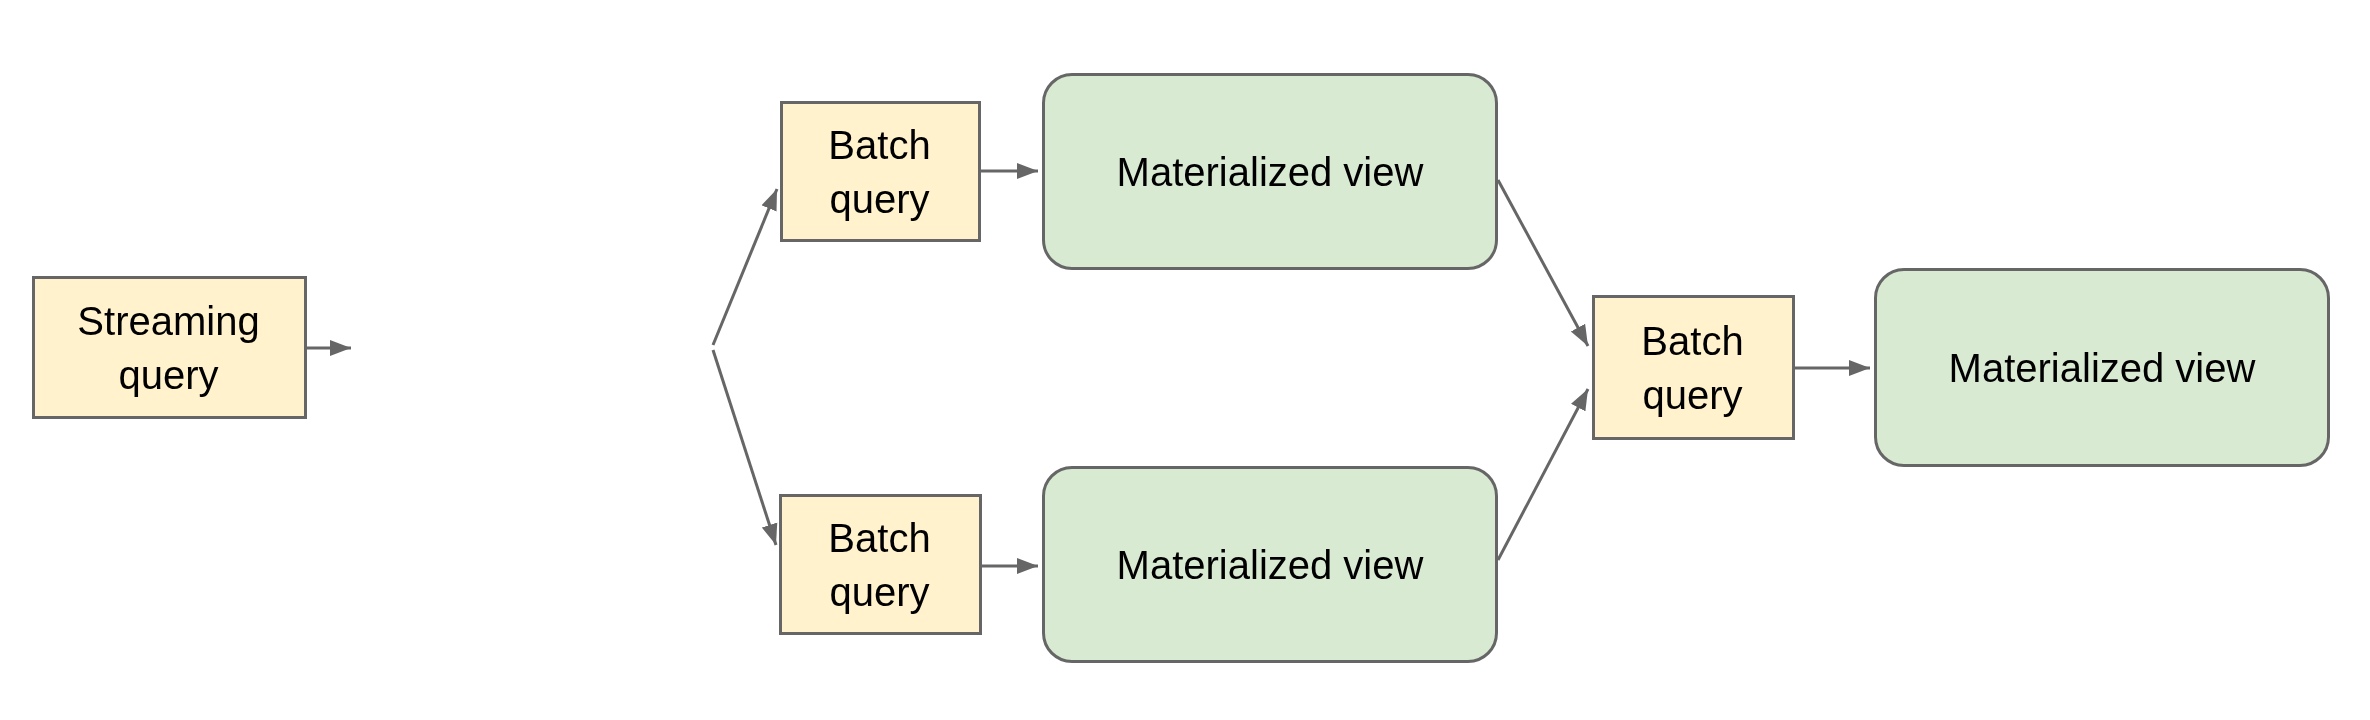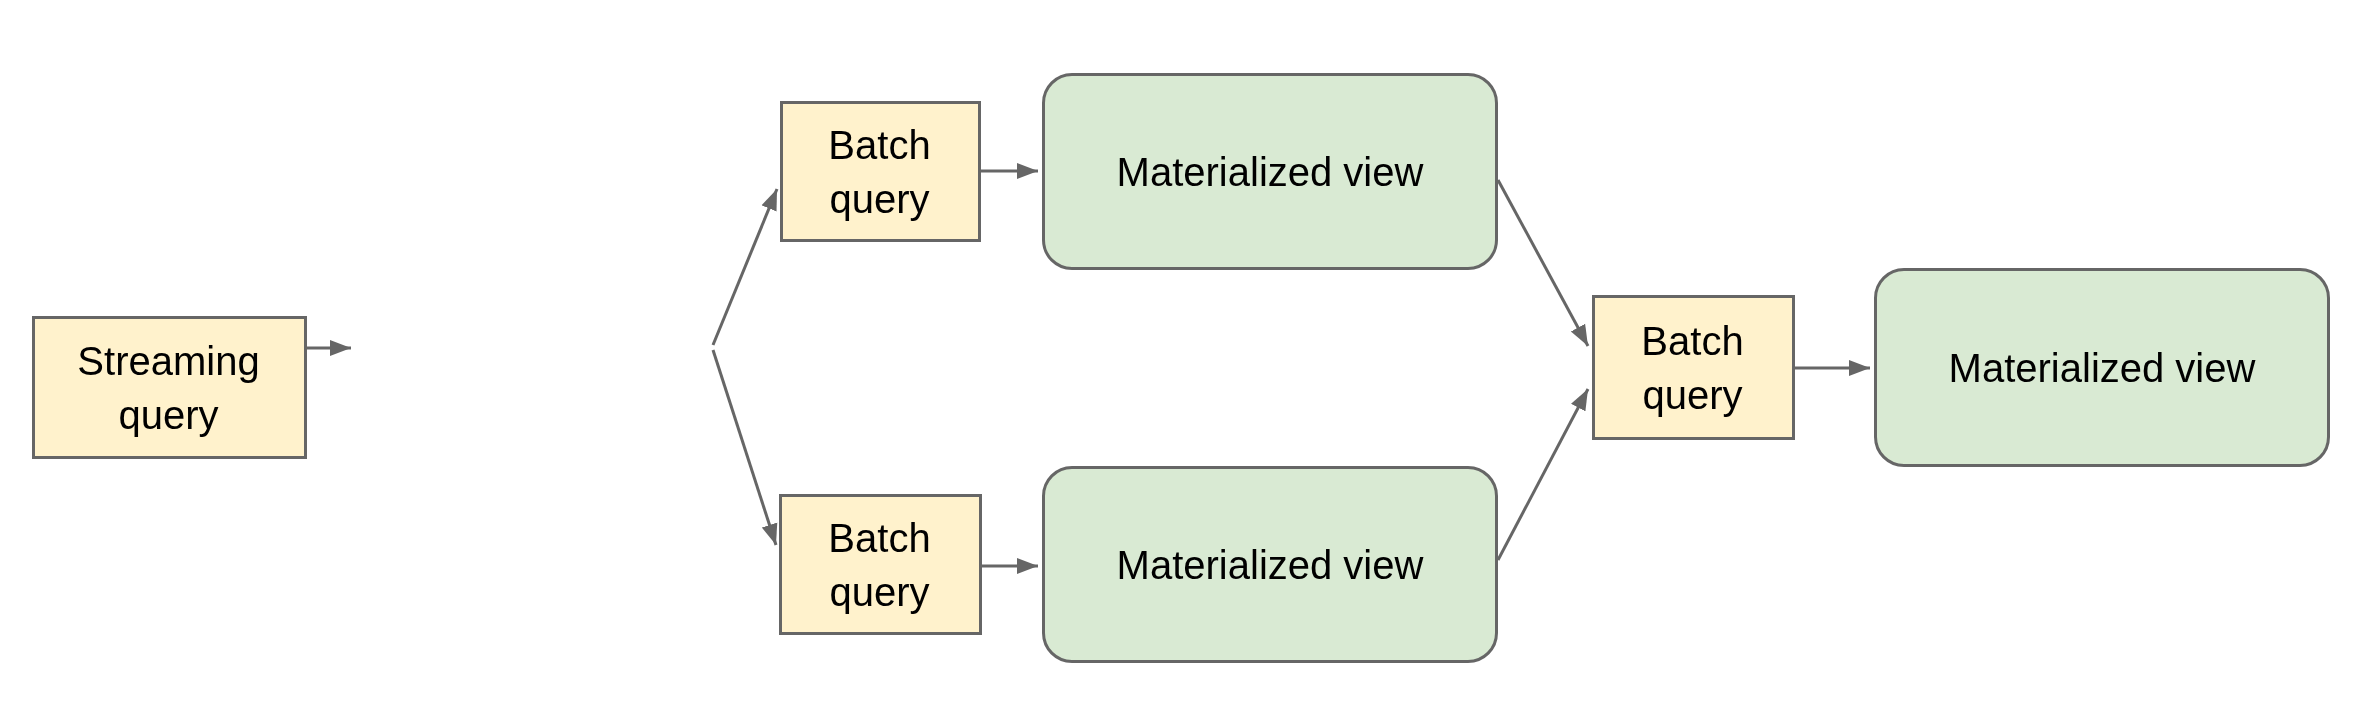--- a/index.html
+++ b/index.html
@@ -38,21 +38,21 @@
   .node-query {
     background: #fff2cc;
     border-radius: 0;
     padding-left: 8px;
   }
   .node-green {
     background: #d9ead3;
     border-radius: 30px;
   }
   
-  #n-streaming-query     { left: 32px;   top: 276px; width: 275px; height: 143px; margin-top: 40px; }
+  #n-streaming-query     { left: 32px;   top: 276px; width: 275px; height: 143px; }
   #n-table               { left: 356px;  top: 249px; width: 357px; height: 198px; }
   #n-batch-query-top     { left: 780px;  top: 101px; width: 201px; height: 141px; }
   #n-mv-top              { left: 1042px; top: 73px;  width: 456px; height: 197px; }
   #n-batch-query-bottom  { left: 779px;  top: 494px; width: 203px; height: 141px; }
   #n-mv-bottom           { left: 1042px; top: 466px; width: 456px; height: 197px; }
   #n-batch-query-right   { left: 1592px; top: 295px; width: 203px; height: 145px; }
   #n-mv-right            { left: 1874px; top: 268px; width: 456px; height: 199px; }
 </style>
 </head>
 <body>

